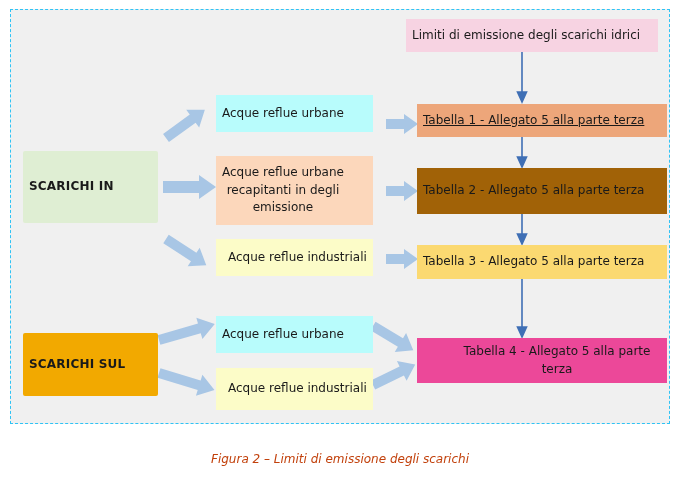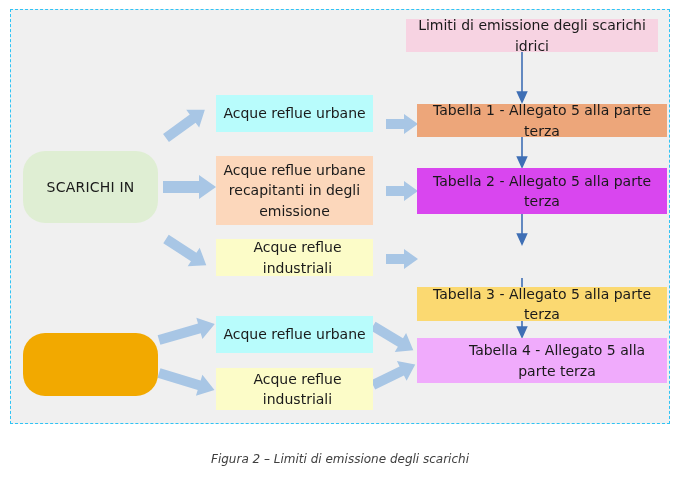--- a/index.html
+++ b/index.html
@@ -24,70 +24,71 @@
     background: #f0f0f0;
     border: 1px dashed #2fc3f5;
     box-sizing: border-box;
   }
 
   .node {
     position: absolute;
     box-sizing: border-box;
     display: flex;
     align-items: center;
-    justify-content: center;
+    justify-content: flex-start;
     text-align: center;
-    font-size: 14px;
+    font-size: 12px;
     color: #1a1a1a;
     line-height: 1.45;
     padding: 2px 6px;
   }
   .node .lines { display: block; }
   .node .lines span { display: block; white-space: nowrap; }
 
   
   .src {
-    border-radius: 22px;
+    border-radius: 2px;
     letter-spacing: .2px;
+    font-weight: bold;
   }
   .src-green { background: #dfeed3; }
   .src-orange { background: #f2a900; }
 
   
   .cat-cyan   { background: #b8fcfc; }
   .cat-peach  { background: #fcd7bb; }
   .cat-yellow { background: #fcfcc8; padding-left: 12px; }
 
   
   .tbl-pink   { background: #f7d3e2; }
-  .tbl-salmon { background: #eda67a; }
-  .tbl-blue   { background: #d946ef; }
+  .tbl-salmon { background: #eda67a; text-decoration: underline; }
+  .tbl-blue   { background: #a16207; }
   .tbl-gold   { background: #fbd971; }
-  .tbl-gold2  { background: #f0abfc; padding-left: 36px; }
+  .tbl-gold2  { background: #ec4899; padding-left: 36px; }
 
   
   .arrow-svg {
     position: absolute;
     left: 0;
     top: 0;
     width: 660px;
     height: 415px;
     overflow: visible;
     pointer-events: none;
   }
 
   #caption {
     position: absolute;
     left: 0;
     top: 452px;
     width: 680px;
     text-align: center;
     font-style: italic;
     font-size: 12px;
-    color: #404040;
+    color: #c2410c;
     font-family: "DejaVu Sans", "Liberation Sans", sans-serif;
   }
 </style>
 </head>
 <body>
 
 <div id="figure-area">
 
   <svg class="arrow-svg" viewBox="0 0 660 415">
 
@@ -155,20 +156,21 @@
   </div>
 
   <div class="node src src-green" style="left:12px; top:141px; width:135px; height:72px;">
     <span class="lines">
       <span>SCARICHI IN</span>
     </span>
   </div>
 
   <div class="node src src-orange" style="left:12px; top:323px; width:135px; height:63px;">
     <span class="lines">
+      <span>SCARICHI SUL</span>
     </span>
   </div>
 
   <div class="node cat-cyan" style="left:205px; top:85px; width:157px; height:37px;">
     <span>Acque reflue urbane</span>
   </div>
 
   <div class="node cat-peach" style="left:205px; top:146px; width:157px; height:69px;">
     <span class="lines">
       <span>Acque reflue urbane</span>
@@ -190,21 +192,21 @@
   </div>
 
   <div class="node tbl-salmon" style="left:406px; top:94px; width:250px; height:33px;">
     <span>Tabella 1 - Allegato 5 alla parte terza</span>
   </div>
 
   <div class="node tbl-blue" style="left:406px; top:158px; width:250px; height:46px;">
     <span>Tabella 2 - Allegato 5 alla parte terza</span>
   </div>
 
-  <div class="node tbl-gold" style="left:406px; top:235px; width:250px; height:34px;margin-top:42px;">
+  <div class="node tbl-gold" style="left:406px; top:235px; width:250px; height:34px;">
     <span>Tabella 3 - Allegato 5 alla parte terza</span>
   </div>
 
   <div class="node tbl-gold2" style="left:406px; top:328px; width:250px; height:45px;">
     <span>Tabella 4 - Allegato 5 alla parte terza</span>
   </div>
 
 </div>
 
 <div id="caption">Figura 2 – Limiti di emissione degli scarichi</div>

